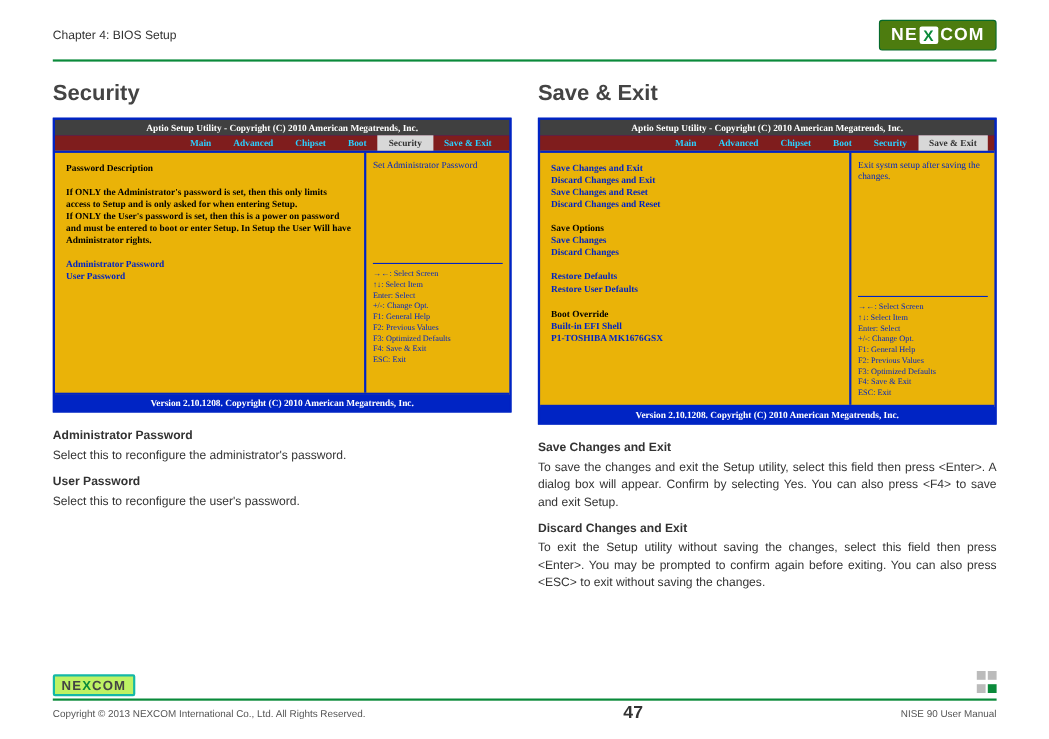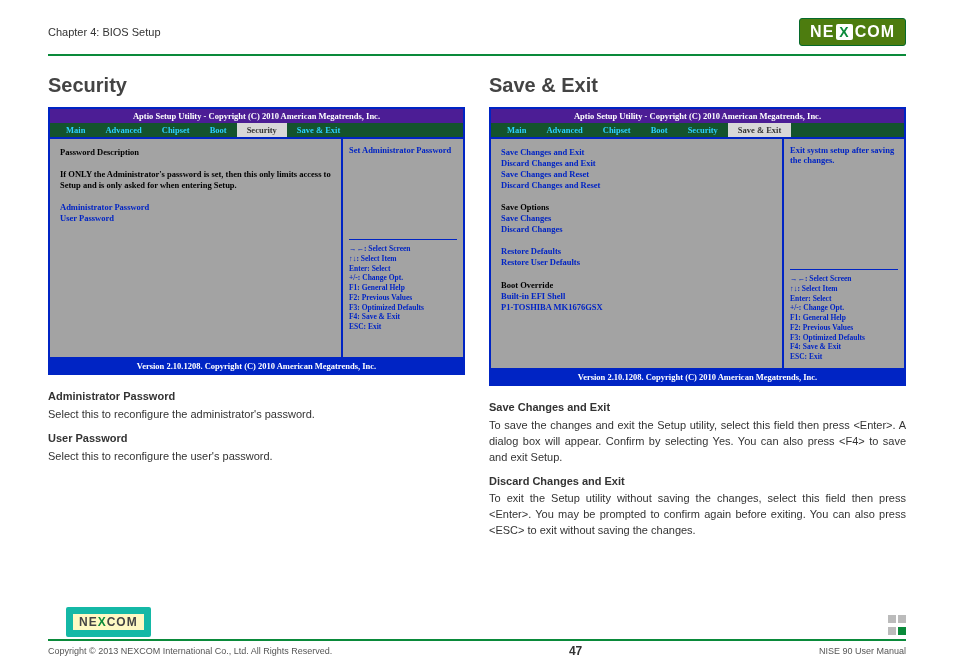--- a/index.html
+++ b/index.html
@@ -55,58 +55,59 @@
     border: 2px solid #0024c4;
     background: #0024c4;
     font-family: "Times New Roman", serif;
     font-size: 8.5px;
     color: #fff;
   }
   .bios-title {
     text-align: center;
     font-weight: bold;
     padding: 2px 0;
-    background: #4c1d95;
+    background: #404040;
   }
   .bios-tabs {
     display: flex;
-    background: #14532d;
+    background: #7f1d1d;
     padding: 0 6px;
+    justify-content: flex-end;
   }
   .bios-tabs span {
     padding: 2px 10px;
     color: #2ad0ff;
     font-weight: bold;
     cursor: default;
   }
   .bios-tabs span.active {
     background: #d8d8d8;
     color: #333;
   }
   .bios-body {
     display: flex;
-    background: #a3a3a3;
+    background: #eab308;
     border: 2px solid #0024c4;
     border-left: none; border-right: none;
     min-height: 222px;
   }
   .bios-left {
     flex: 1;
     border-right: 2px solid #0024c4;
     padding: 8px 10px;
     color: #000;
     font-weight: bold;
     line-height: 1.3;
   }
   .bios-left .blue { color: #0024c4; }
   .bios-right {
-    width: 120px;
+    width: 130px;
     padding: 6px;
     color: #0024c4;
-    font-weight: bold;
+    font-weight: normal;
   }
   .bios-right hr { border: none; border-top: 1px solid #0024c4; margin: 4px 0; }
   .bios-keys { font-size: 7.5px; line-height:1.3; }
   .bios-footer {
     text-align: center;
     padding: 2px 0;
     font-weight: bold;
     background: #0024c4;
     color:#fff;
   }
@@ -114,23 +115,23 @@
   .desc strong { font-weight: bold; display: block; margin-top: 8px;}
   .desc p { margin-top: 2px; text-align: justify; }
   .footer {
     position: absolute;
     left: 48px; right: 48px; bottom: 14px;
   }
   .footer-rule { border-top: 2px solid #0a8a3a; margin-bottom: 3px; }
   .footer-row { display:flex; justify-content:space-between; align-items:center; font-size:9px; color:#555;}
   .footer-logo {
     font-weight:bold; color:#444; font-size:12px; letter-spacing:1px;
-    background:#fef9c3; padding:1px 6px; border:7px solid #14b8a6; border-radius:2px;margin-left:18px;
-  }
-  .pagenum { font-weight:bold; font-size:12px; color:#333;}
+    background:#bef264; padding:1px 6px; border:2px solid #14b8a6; border-radius:2px;
+  }
+  .pagenum { font-weight:bold; font-size:16px; color:#333;}
   .sq { display:inline-block; width:8px; height:8px; background:#0a8a3a; margin-left:2px;}
   .sq.gray { background:#bbb;}
 </style>
 </head>
 <body>
 
 <div class="page">
   <div class="hdr">
     <span class="chapter">Chapter 4: BIOS Setup</span>
     <span class="logo">NE<span class="ex">X</span>COM</span>
@@ -148,21 +149,21 @@
           <span>Advanced</span>
           <span>Chipset</span>
           <span>Boot</span>
           <span class="active">Security</span>
           <span>Save &amp; Exit</span>
         </div>
         <div class="bios-body">
           <div class="bios-left">
             <div>Password Description</div><br>
             <div>If ONLY the Administrator's password is set, then this only limits access to Setup and is only asked for when entering Setup.</div>
-            <br>
+            <div>If ONLY the User's password is set, then this is a power on password and must be entered to boot or enter Setup. In Setup the User Will have Administrator rights.</div><br>
             <div class="blue">Administrator Password</div>
             <div class="blue">User Password</div>
           </div>
           <div class="bios-right">
             <div>Set Administrator Password</div>
             <div style="height:80px"></div>
             <hr>
             <div class="bios-keys">
               <div>→←: Select Screen</div>
               <div>↑↓: Select Item</div>

